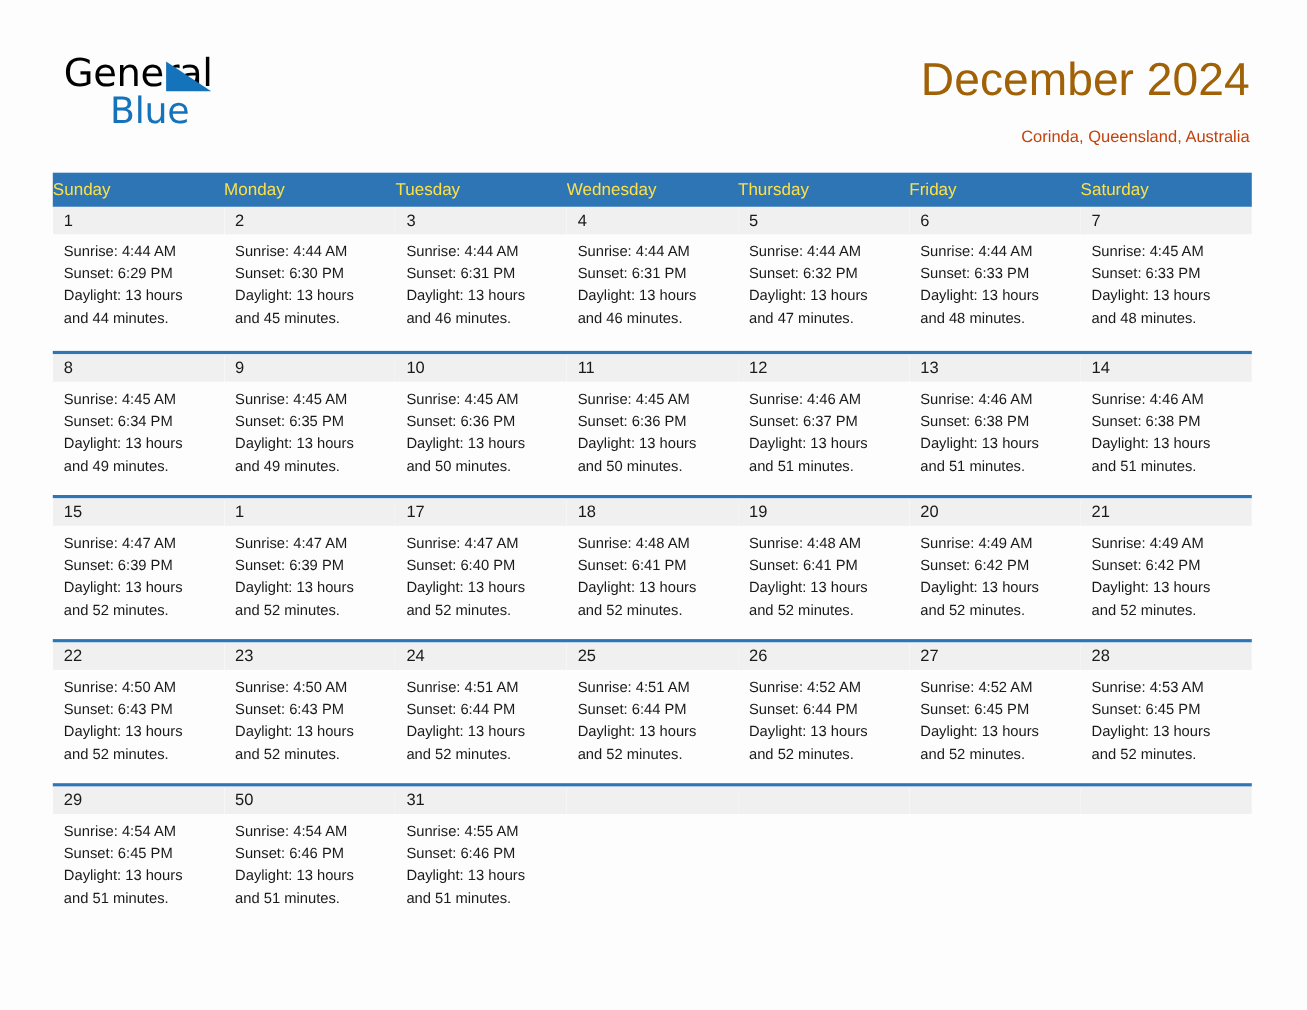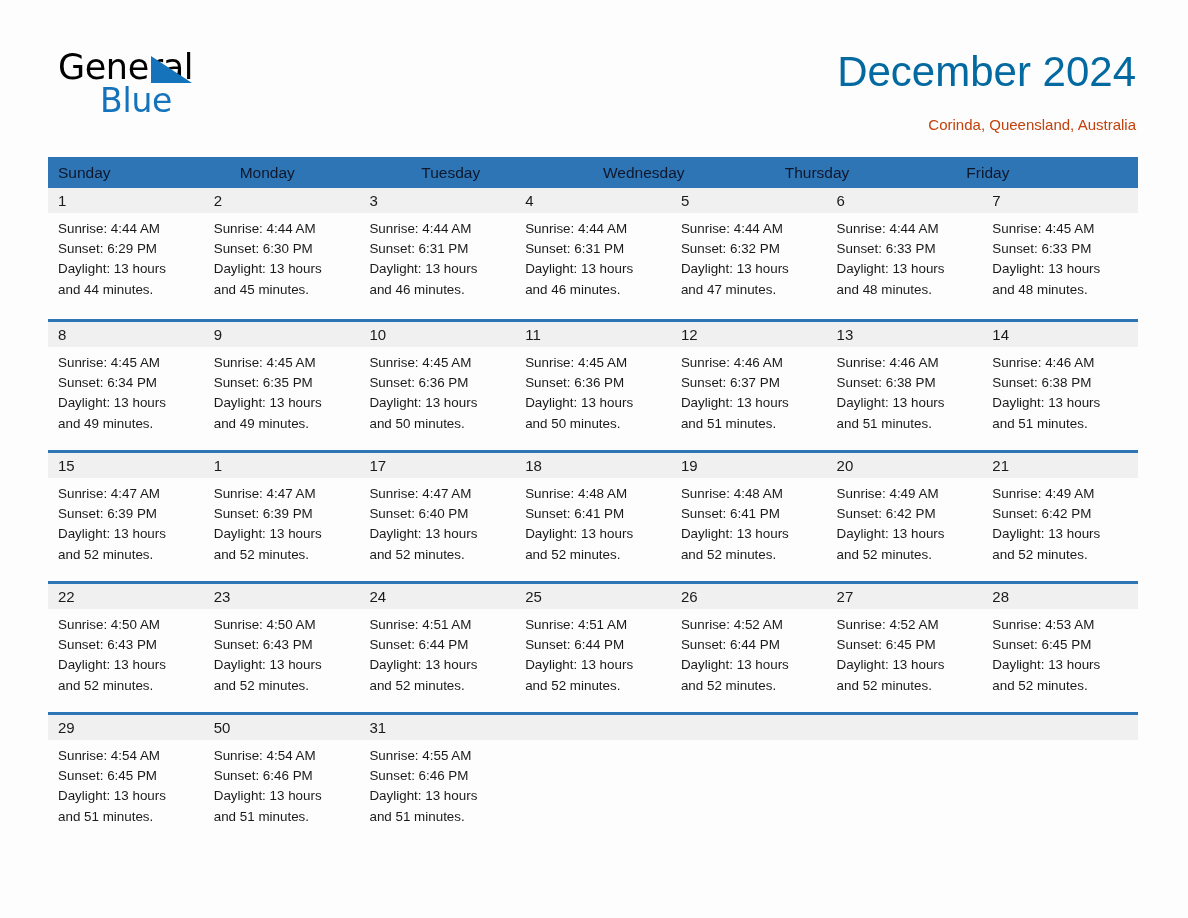--- a/index.html
+++ b/index.html
@@ -68,21 +68,21 @@
     font-family: "DejaVu Sans", sans-serif;
     font-weight: 400;
     line-height: 1;
   }
 
   .title {
     position: absolute;
     right: 52px;
     top: 48px;
     font-size: 42px;
-    color: #0369a1;
+    color: #a16207;
     font-weight: 400;
     letter-spacing: 0px;
     line-height: 1.15;
     text-align: left;
     white-space: nowrap;
   }
   .subtitle {
     position: absolute;
     right: 52px;
     top: 116px;
@@ -102,24 +102,23 @@
   }
 
   .weekday-row {
     display: flex;
     width: 100%;
     background: #2e75b6;
     height: 31px;
   }
   .weekday {
     flex: 1 1 0;
-    color: #0f172a;
+    color: #fde047;
     font-size: 15.5px;
     line-height: 31px;
-    padding-left: 10px;
     box-sizing: border-box;
     white-space: nowrap;
     overflow: hidden;
   }
 
   .week-row {
     display: flex;
     width: 100%;
     border-top: 3px solid #2e75b6;
     height: 131px;
@@ -178,20 +177,21 @@
 
   <div class="calendar">
 
     <div class="weekday-row">
       <div class="weekday">Sunday</div>
       <div class="weekday">Monday</div>
       <div class="weekday">Tuesday</div>
       <div class="weekday">Wednesday</div>
       <div class="weekday">Thursday</div>
       <div class="weekday">Friday</div>
+      <div class="weekday">Saturday</div>
     </div>
 
     <div class="week-row first">
       <div class="day-cell">
         <div class="day-number">1</div>
         <div class="day-info">
           <div>Sunrise: 4:44 AM</div>
           <div>Sunset: 6:29 PM</div>
           <div>Daylight: 13 hours</div>
           <div>and 44 minutes.</div>

